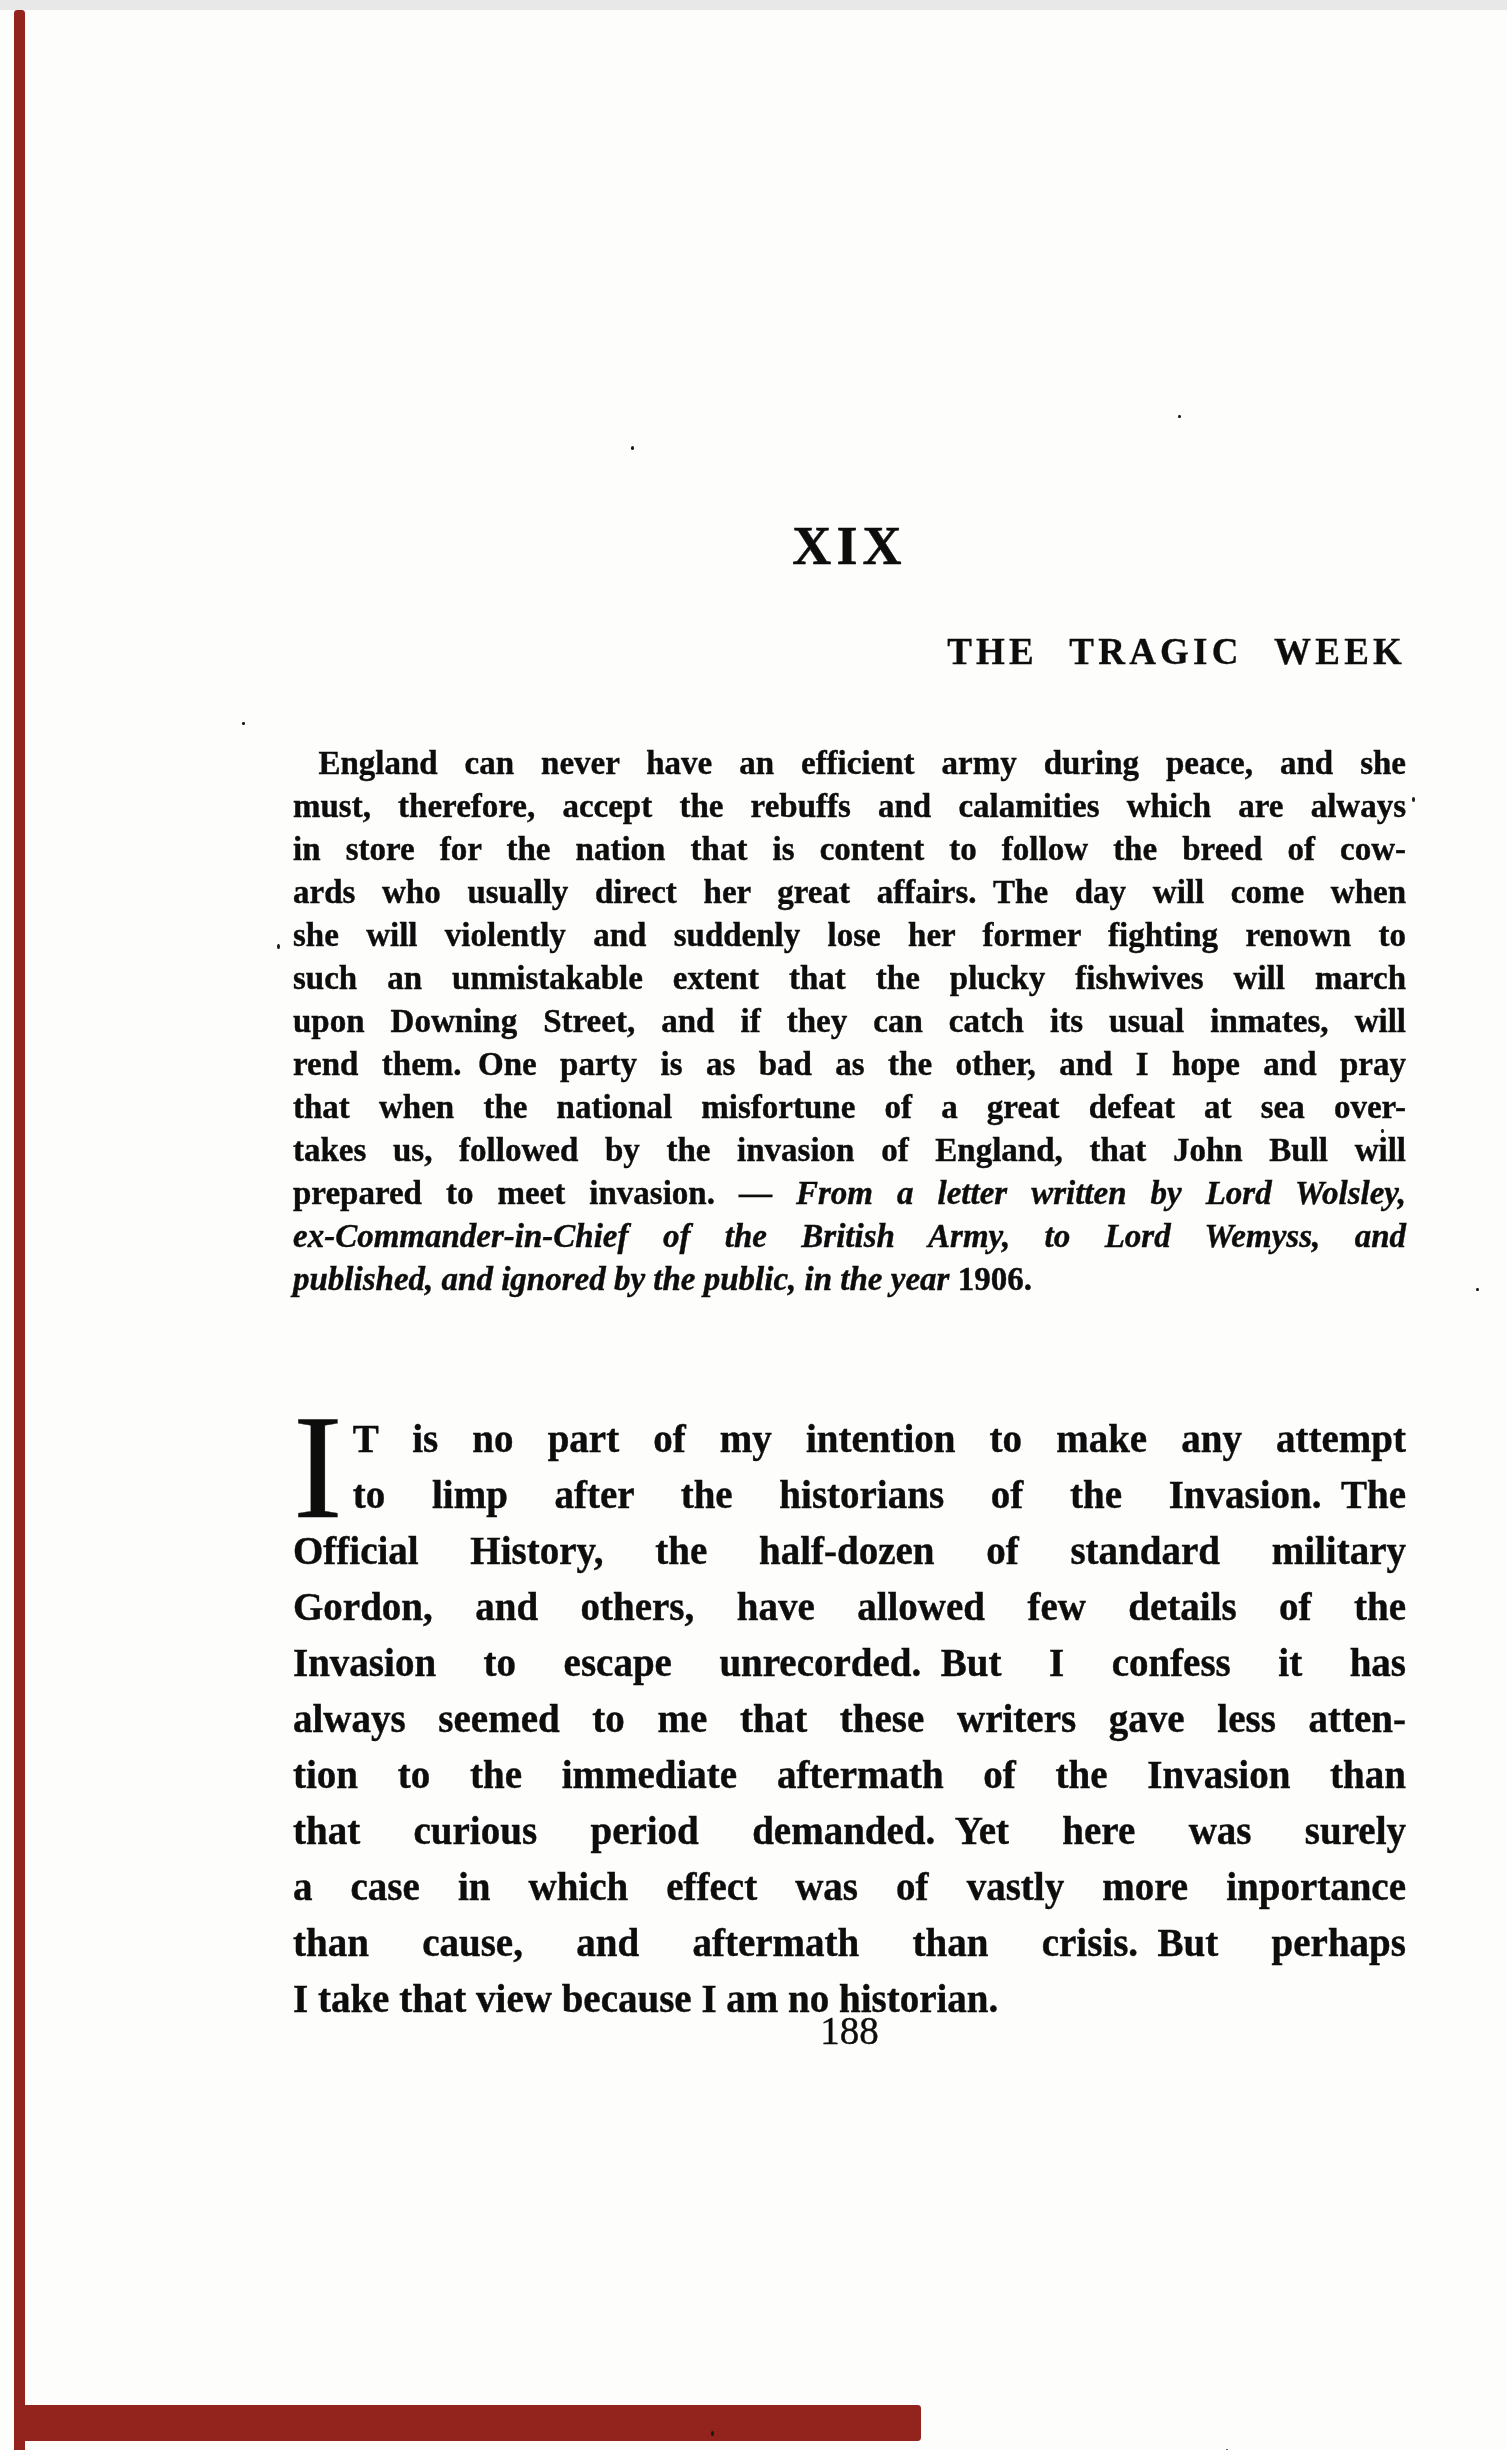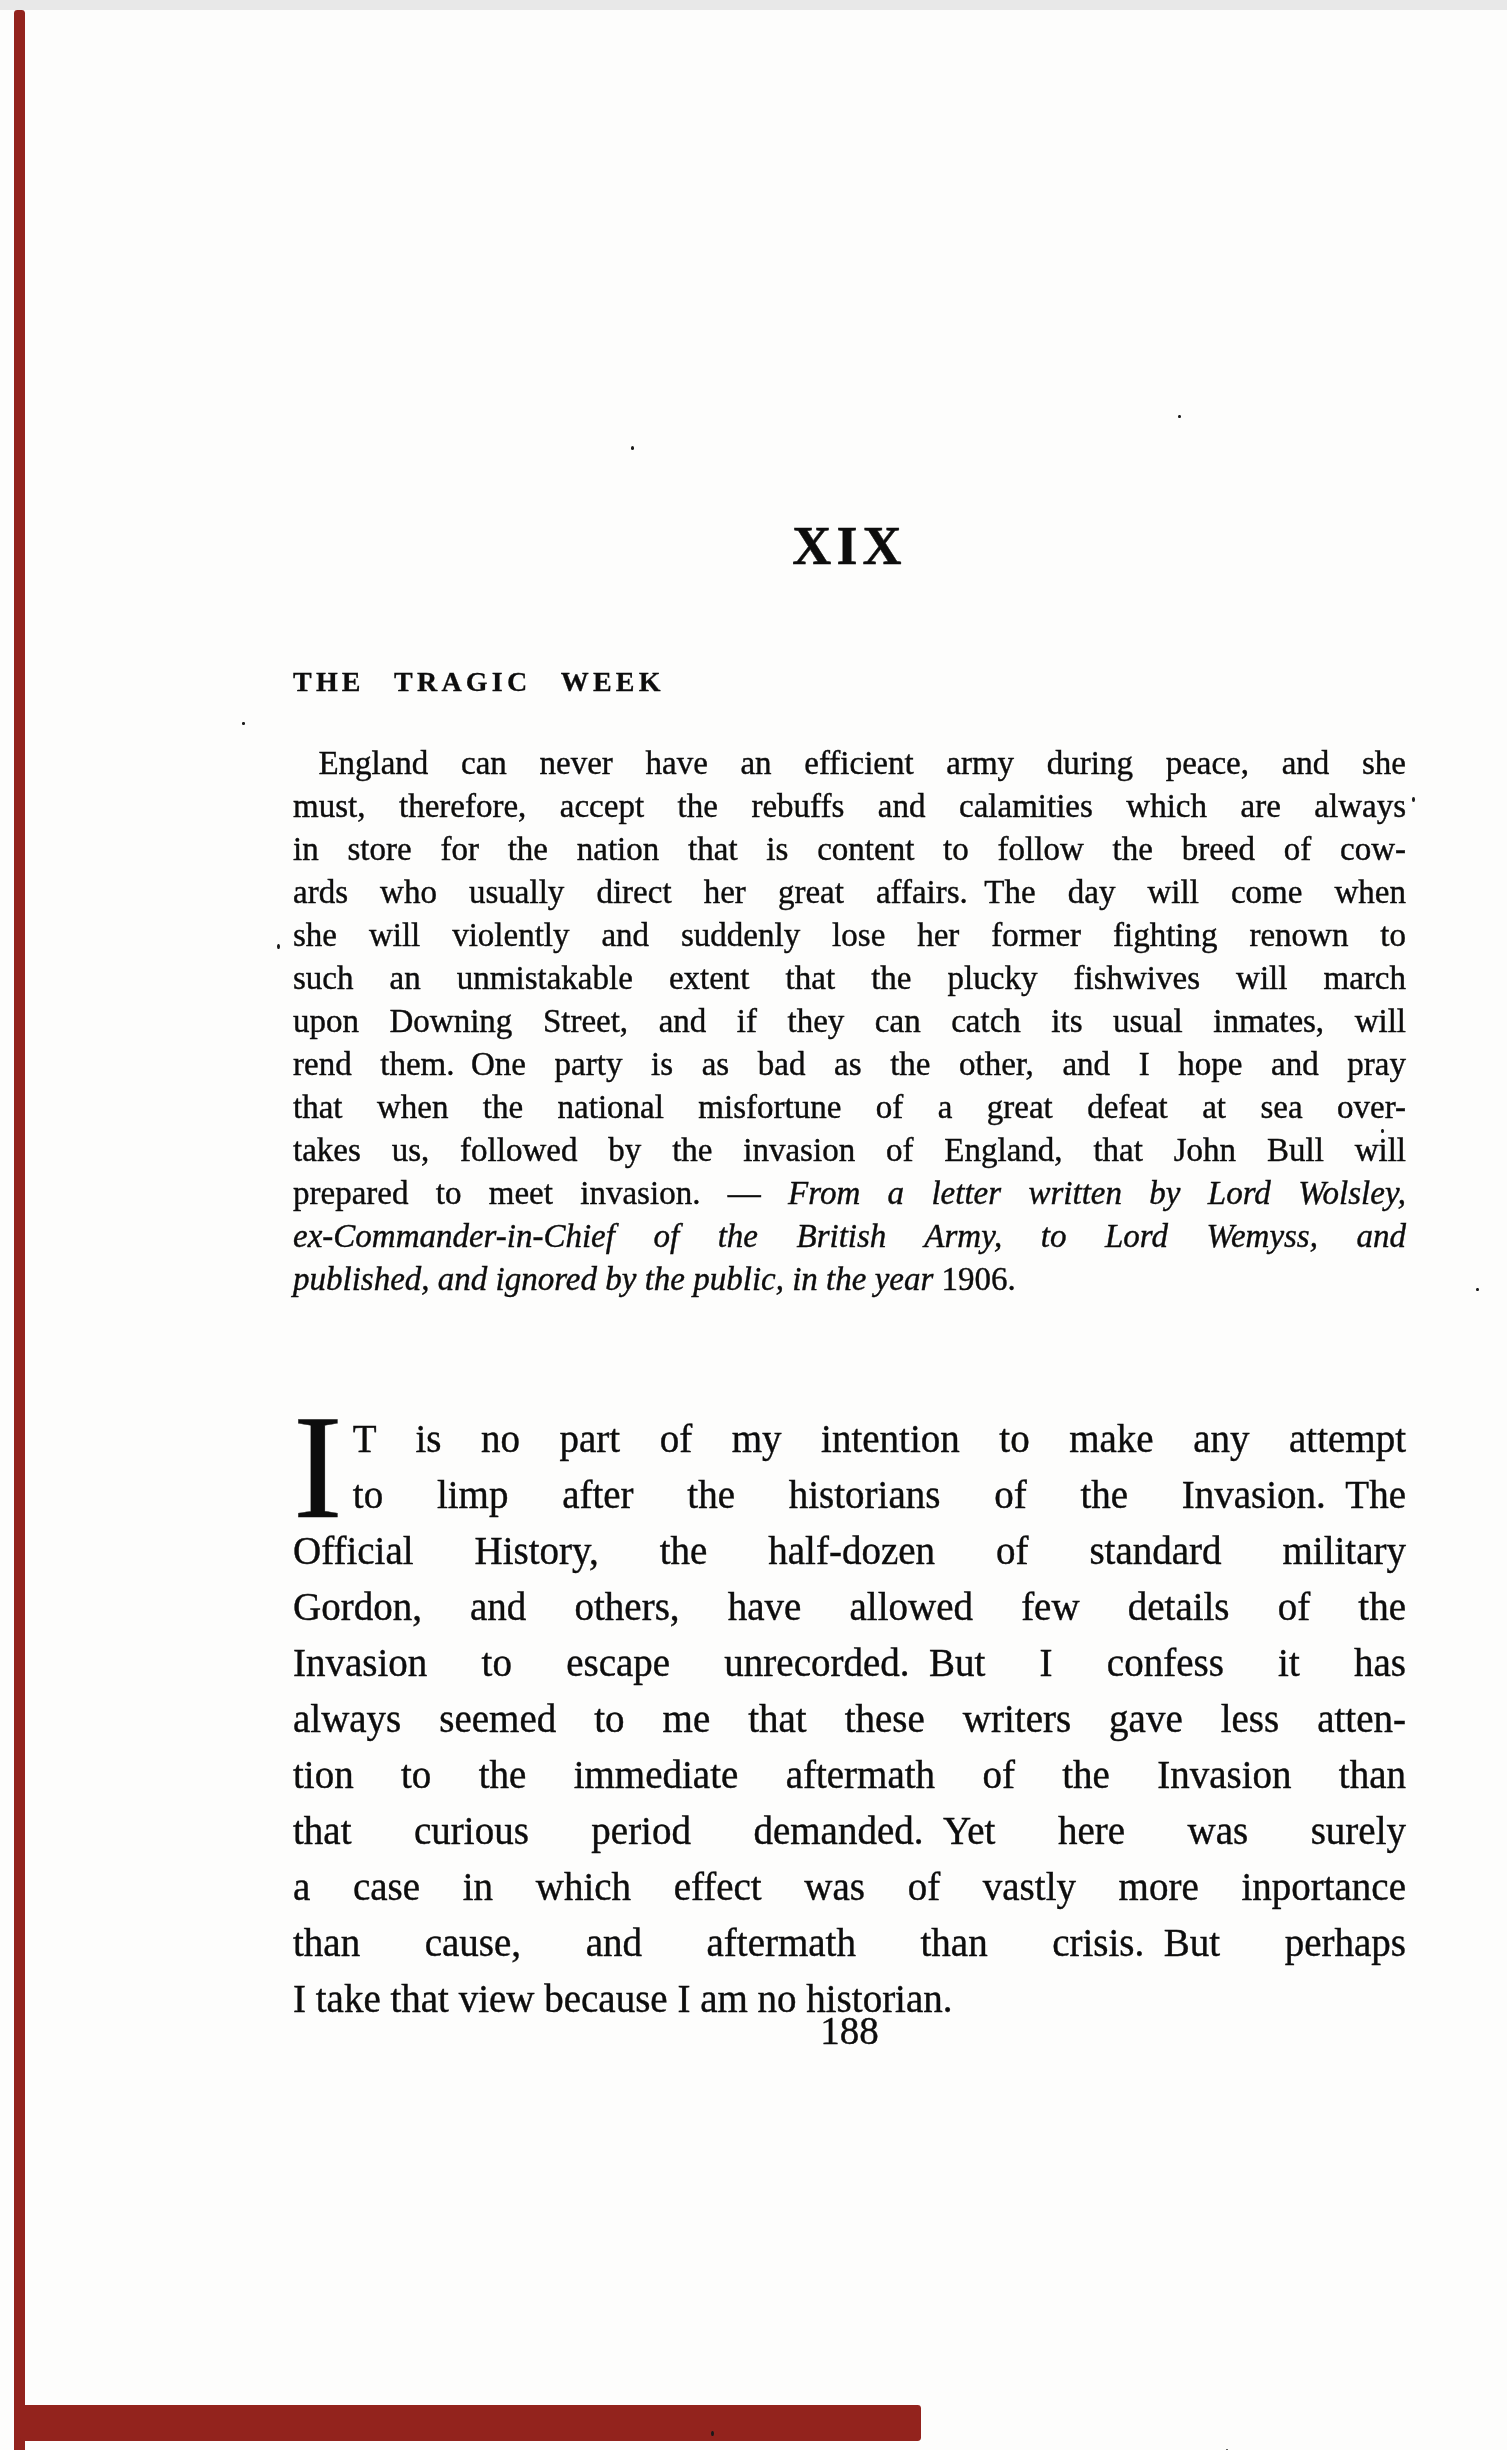--- a/index.html
+++ b/index.html
@@ -20,36 +20,36 @@
   .binding-edge-bottom{
     position:absolute;left:20.4px;top:2395px;width:901px;height:36px;
     background:var(--edge,#93231d);border-radius:3.4px;
   }
   .chapter-number{
     position:absolute;top:505px;left:293px;width:1113px;
     text-align:center;font-size:54px;font-weight:bold;letter-spacing:5.1px;
     -webkit-text-stroke:0.5px #0d0d0d;
   }
   .section-title{
-    position:absolute;top:656px;left:293px;width:1113px;
-    text-align:left;font-size:28px;font-weight:bold;
+    position:absolute;top:620px;left:293px;width:1113px;
+    text-align:right;font-size:37px;font-weight:bold;
     letter-spacing:4.2px;word-spacing:18.7px;
     -webkit-text-stroke:0.3px #0d0d0d;
   }
   .epigraph{
     position:absolute;top:732px;left:293px;width:1113px;
     font-size:33px;line-height:43px;
     -webkit-text-stroke:0.4px #0d0d0d;
   }
   .body-paragraph{
     position:absolute;top:1401px;left:293px;width:1113px;
     font-size:39px;line-height:56px;
     -webkit-text-stroke:0.4px #0d0d0d;
   }
-  .line{text-align:justify;text-align-last:justify;}
+  .line{text-align:justify;text-align-last:justify;font-weight:bold;}
   .line.last{text-align-last:left;}
   .line.indent{text-indent:25.4px;}
   .it{font-style:italic;}
   .dropcap{
     float:left;
     font-size:149px;line-height:102px;height:103px;
     margin:5.1px 10.2px 0 0;
   }
   .page-number{
     position:absolute;top:1998px;left:293px;width:1113px;

